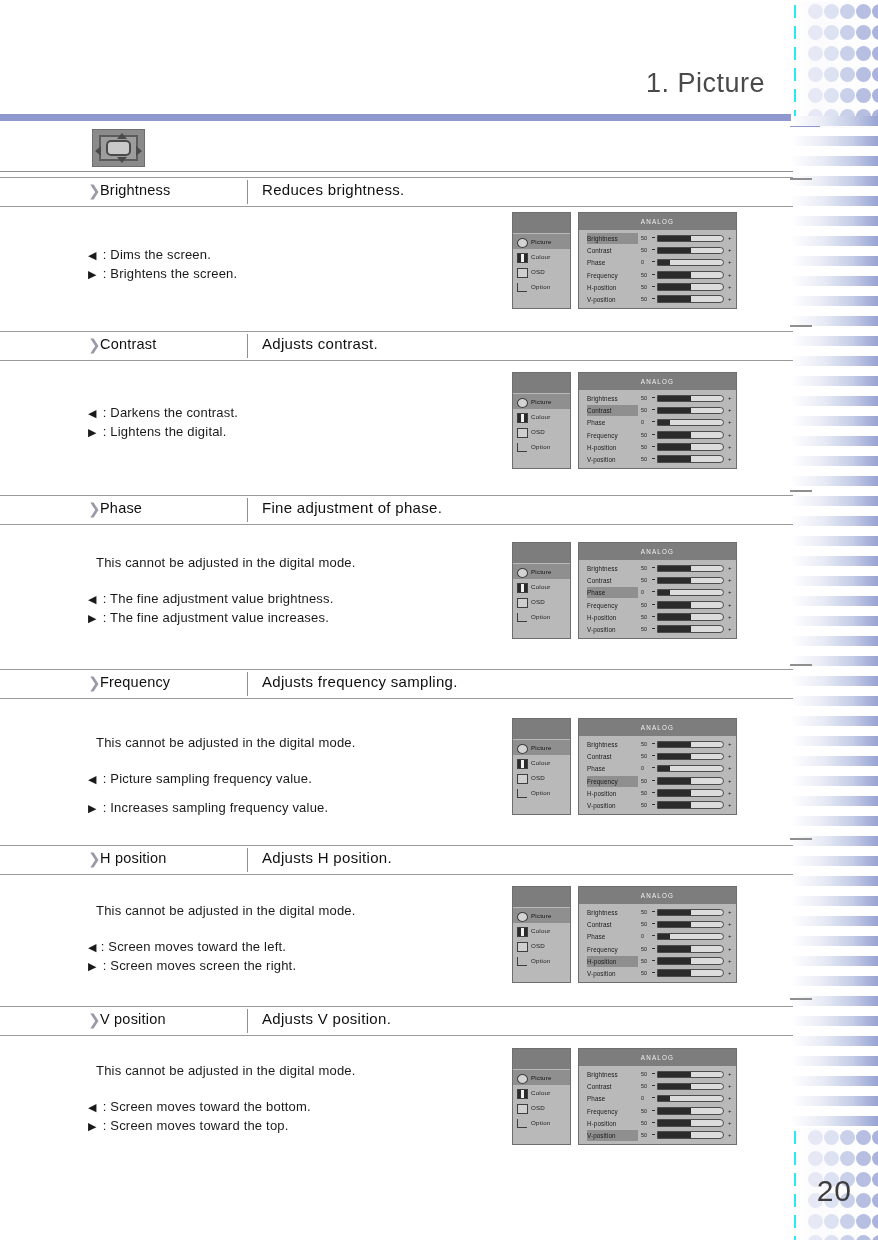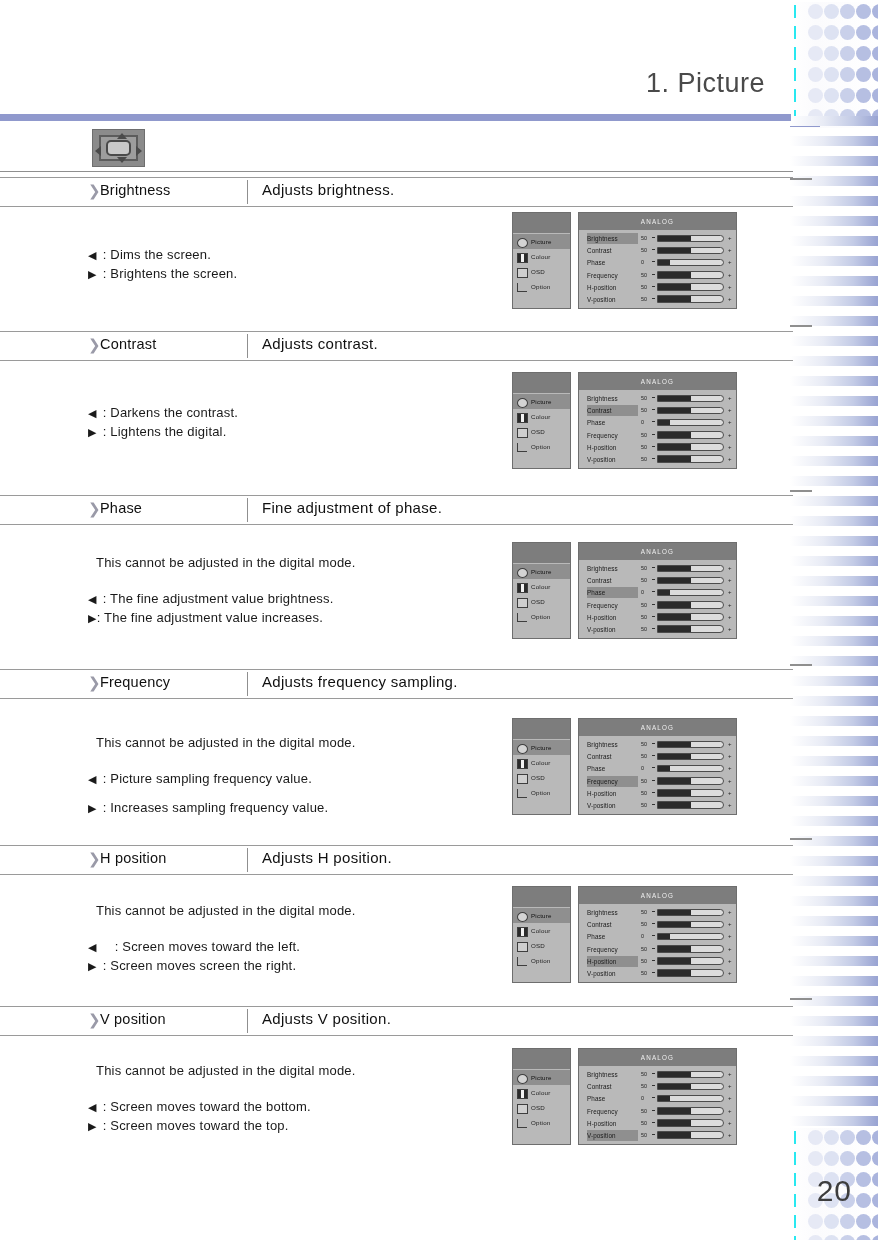--- a/index.html
+++ b/index.html
@@ -330,21 +330,21 @@
       <div class="ar rt"></div>
   </div>
 </div>
 
 <div id="features-root">
     <div class="feature" style="top: 177px;">
       <div class="feat-head">
         <span class="chev">❯</span>
         <span class="feat-name" style="left: 100px;">Brightness</span>
         <span class="feat-divider"></span>
-        <span class="feat-desc">Adjusts brightness.</span>
+        <span class="feat-desc">Reduces brightness.</span>
       </div>
       <div class="feat-body" style="height: 152px;"></div>
     </div>
     <div class="feature" style="top: 331px;">
       <div class="feat-head">
         <span class="chev">❯</span>
         <span class="feat-name" style="left: 100px;">Contrast</span>
         <span class="feat-divider"></span>
         <span class="feat-desc">Adjusts contrast.</span>
       </div>
@@ -529,21 +529,21 @@
           <div class="track">
             <div class="fill" style="width: 50%;"></div>
           </div>
           <div class="plus">+</div>
         </div>
       </div>
     </div>
   </div>
 <div class="note" style="position: absolute; top: 555px;">This cannot be adjusted in the digital mode.</div>
 <div class="bullet" style="position: absolute; top: 591px;"><span class="gly">◀</span><span style="margin-left: 6px;">: The fine adjustment value brightness.</span></div>
-<div class="bullet" style="position: absolute; top: 610px;"><span class="gly">▶</span><span style="">: The fine adjustment value increases.</span></div>
+<div class="bullet" style="position: absolute; top: 610px;"><span class="gly">▶</span><span style="margin-left: 6px;">: The fine adjustment value increases.</span></div>
 <div class="osd" style="left: 512px; top: 542px;">
     <div class="osd-left">
       <div class="cap"></div>
       <div class="items">
         <div class="osd-item sel"><span class="osd-ico ico-picture"></span><span>Picture</span></div>
         <div class="osd-item"><span class="osd-ico ico-colour"></span><span>Colour</span></div>
         <div class="osd-item"><span class="osd-ico ico-osd"></span><span>OSD</span></div>
         <div class="osd-item"><span class="osd-ico ico-option"></span><span>Option</span></div>
       </div>
     </div>
@@ -674,21 +674,21 @@
           <div class="minus"></div>
           <div class="track">
             <div class="fill" style="width: 50%;"></div>
           </div>
           <div class="plus">+</div>
         </div>
       </div>
     </div>
   </div>
 <div class="note" style="position: absolute; top: 903px;">This cannot be adjusted in the digital mode.</div>
-<div class="bullet" style="position: absolute; top: 939px;"><span class="gly">◀</span><span style="margin-left: 18px;">: Screen moves toward the left.</span></div>
+<div class="bullet" style="position: absolute; top: 939px;"><span class="gly">◀</span><span style="margin-left: 4px;">: Screen moves toward the left.</span></div>
 <div class="bullet" style="position: absolute; top: 958px;"><span class="gly">▶</span><span style="margin-left: 6px;">: Screen moves screen the right.</span></div>
 <div class="osd" style="left: 512px; top: 886px;">
     <div class="osd-left">
       <div class="cap"></div>
       <div class="items">
         <div class="osd-item sel"><span class="osd-ico ico-picture"></span><span>Picture</span></div>
         <div class="osd-item"><span class="osd-ico ico-colour"></span><span>Colour</span></div>
         <div class="osd-item"><span class="osd-ico ico-osd"></span><span>OSD</span></div>
         <div class="osd-item"><span class="osd-ico ico-option"></span><span>Option</span></div>
       </div>

